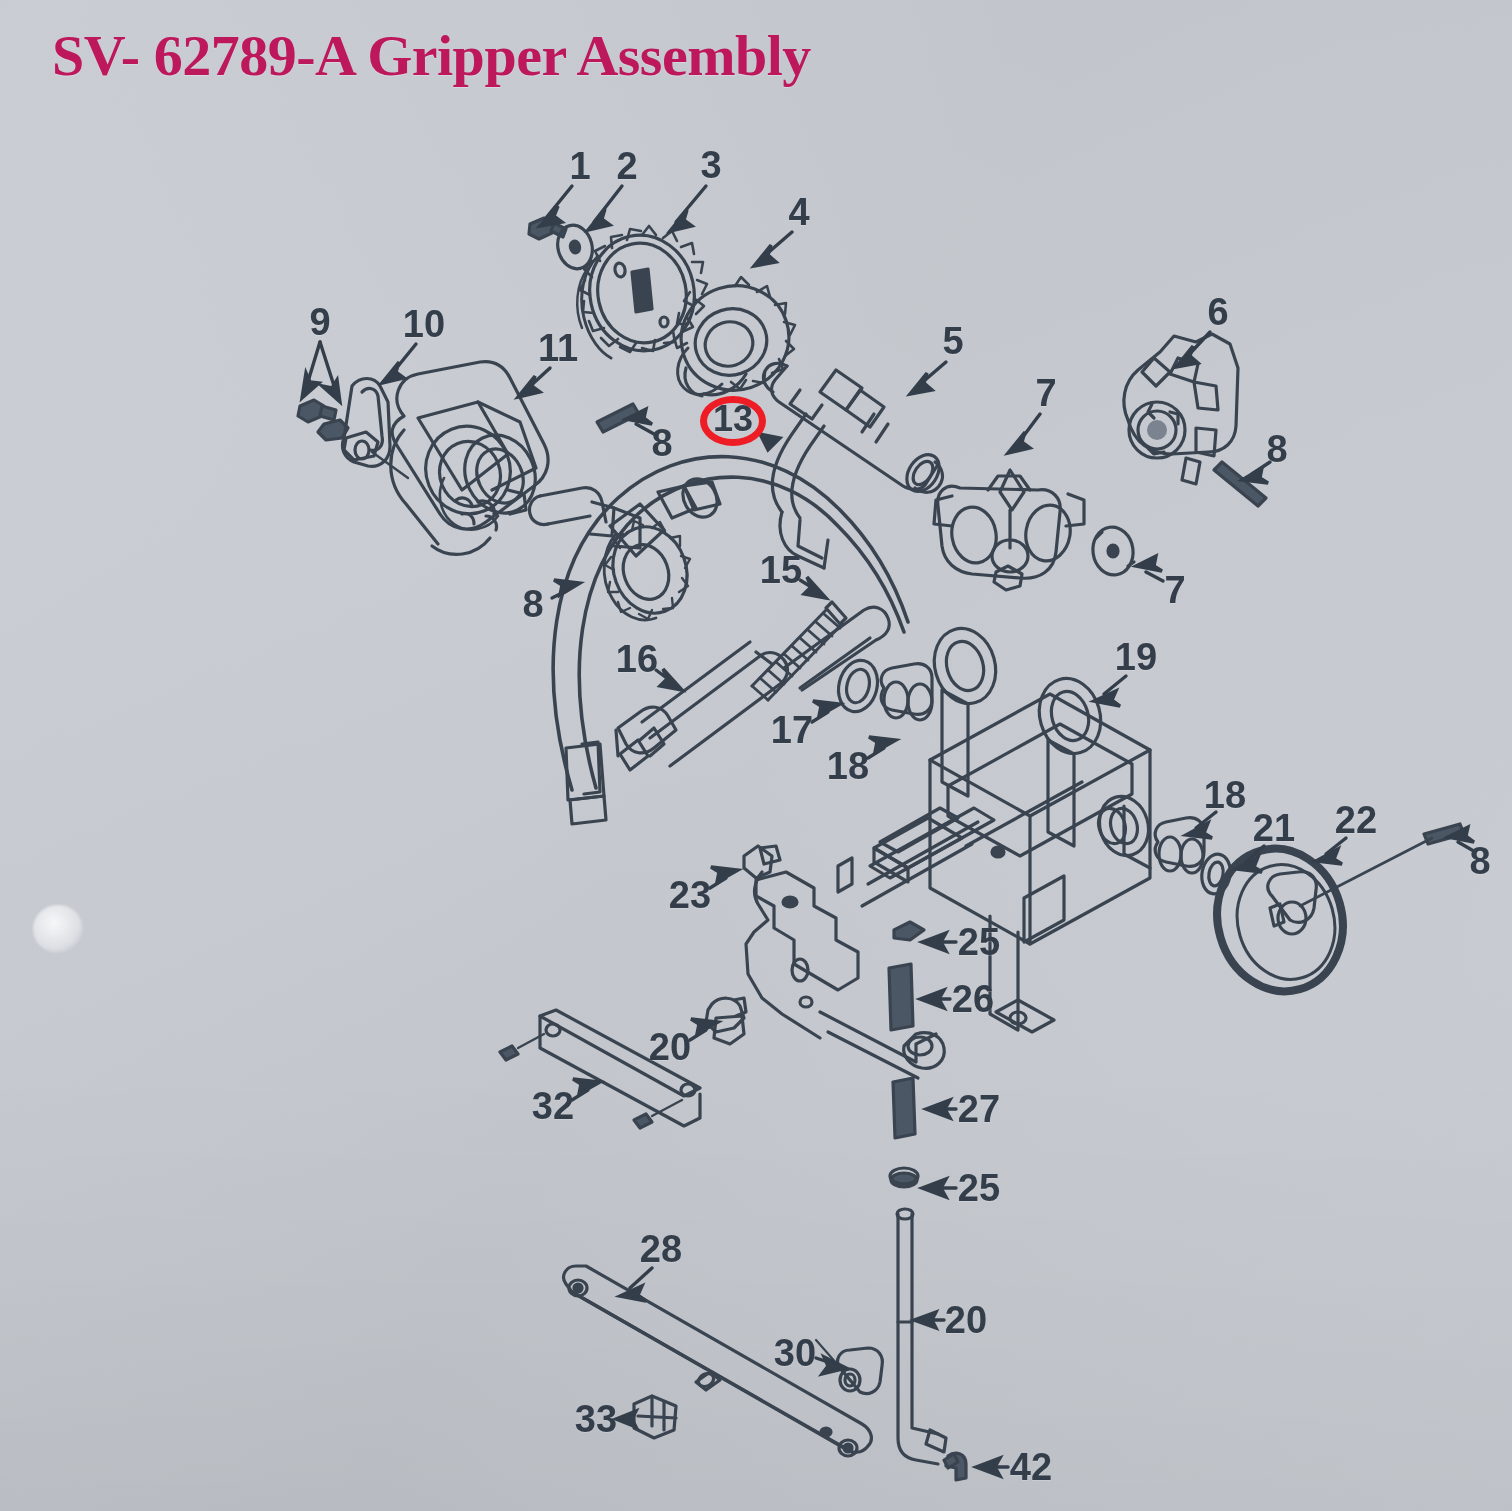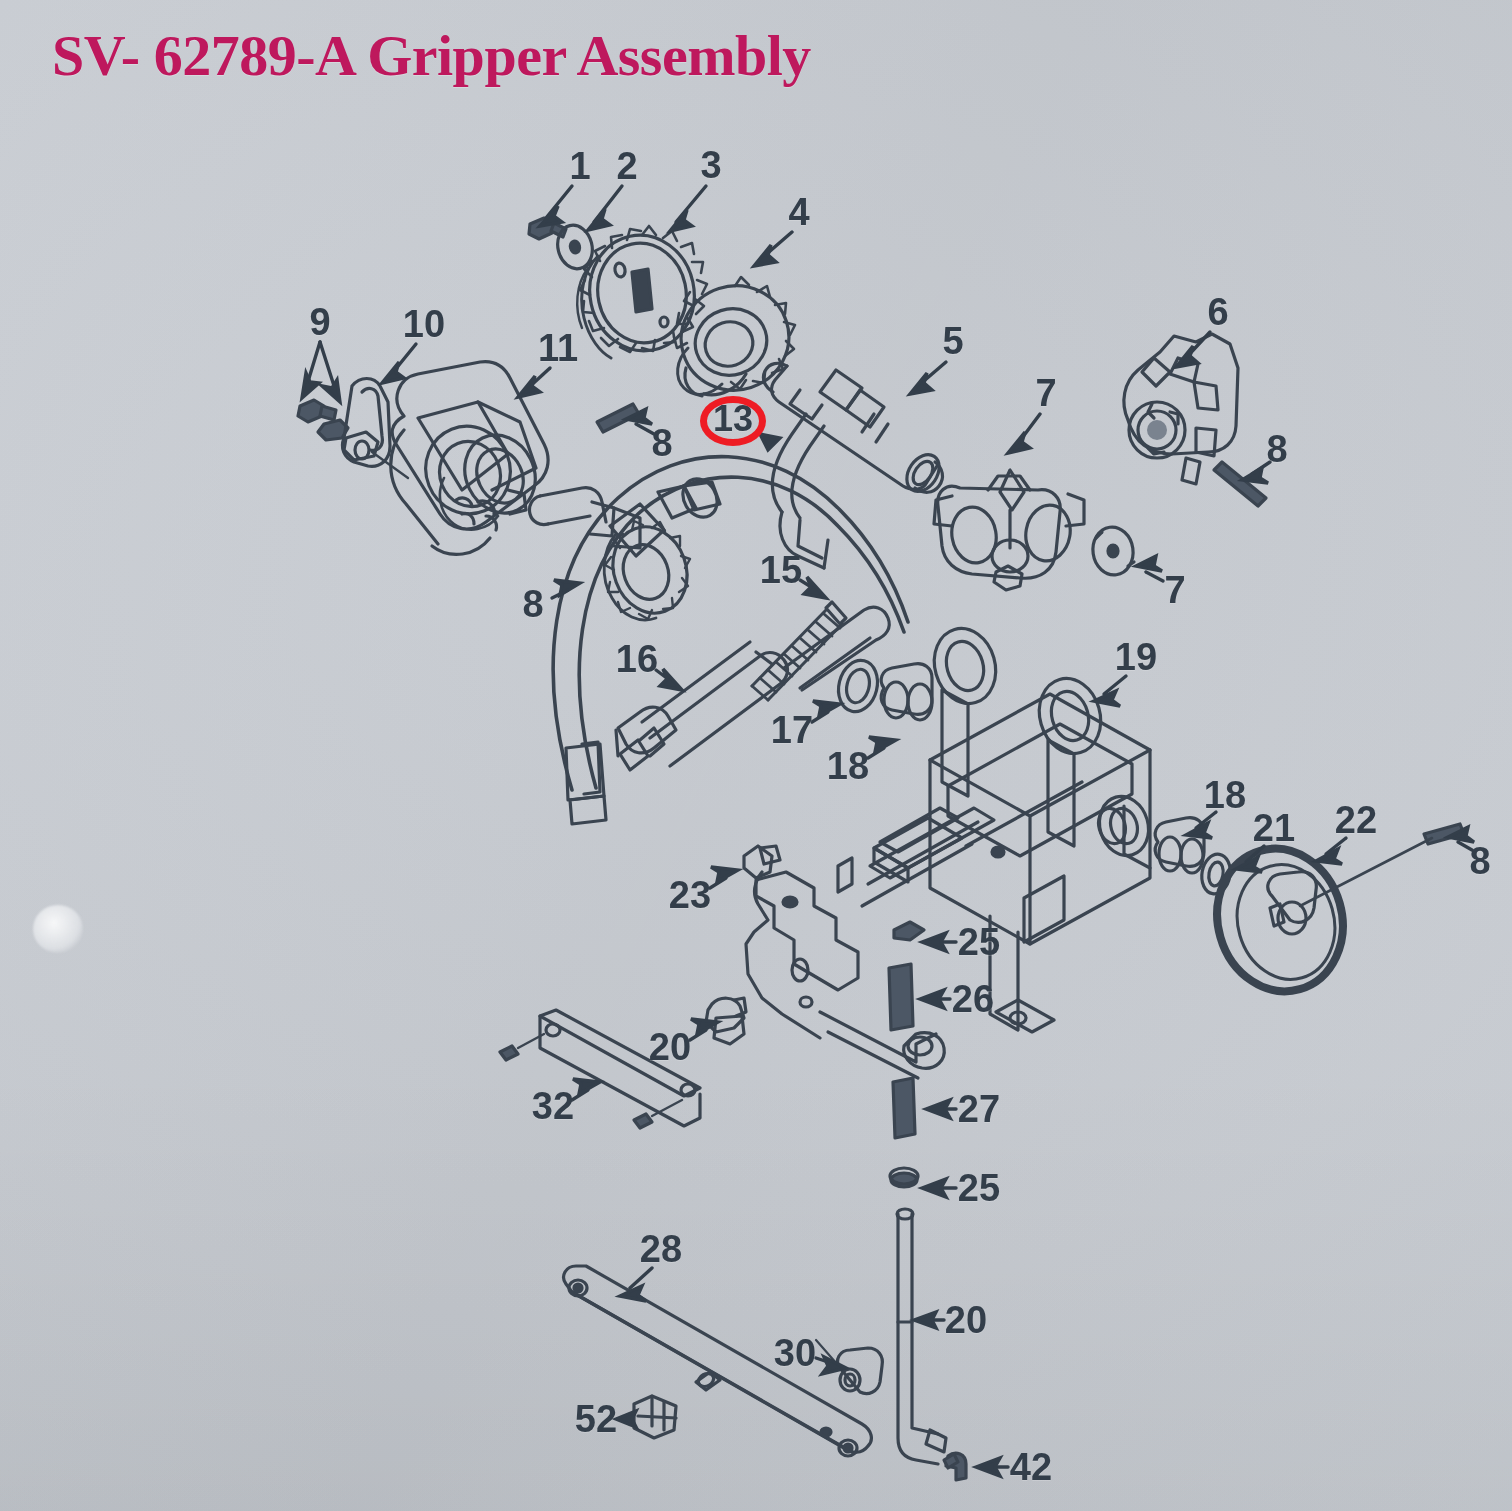--- a/index.html
+++ b/index.html
@@ -667,20 +667,20 @@
 <div class="lbl" style="left:966px;top:1320px">20</div>
 <div class="lbl" style="left:1274px;top:828px">21</div>
 <div class="lbl" style="left:1356px;top:820px">22</div>
 <div class="lbl" style="left:690px;top:895px">23</div>
 <div class="lbl" style="left:670px;top:1047px">20</div>
 <div class="lbl" style="left:979px;top:942px">25</div>
 <div class="lbl" style="left:979px;top:1188px">25</div>
 <div class="lbl" style="left:973px;top:999px">26</div>
 <div class="lbl" style="left:979px;top:1109px">27</div>
 <div class="lbl" style="left:661px;top:1249px">28</div>
-<div class="lbl" style="left:596px;top:1419px">52</div>
+<div class="lbl" style="left:596px;top:1419px">33</div>
 <div class="lbl" style="left:795px;top:1353px">30</div>
 <div class="lbl" style="left:1031px;top:1467px">42</div>
 <div class="lbl" style="left:553px;top:1106px">32</div>
 
 <div id="hl" style="width: 66px; height: 50px; left: 700px; top: 396px; border-color: rgb(238, 28, 36);"></div>
 
 </div>
 
 </body></html>

